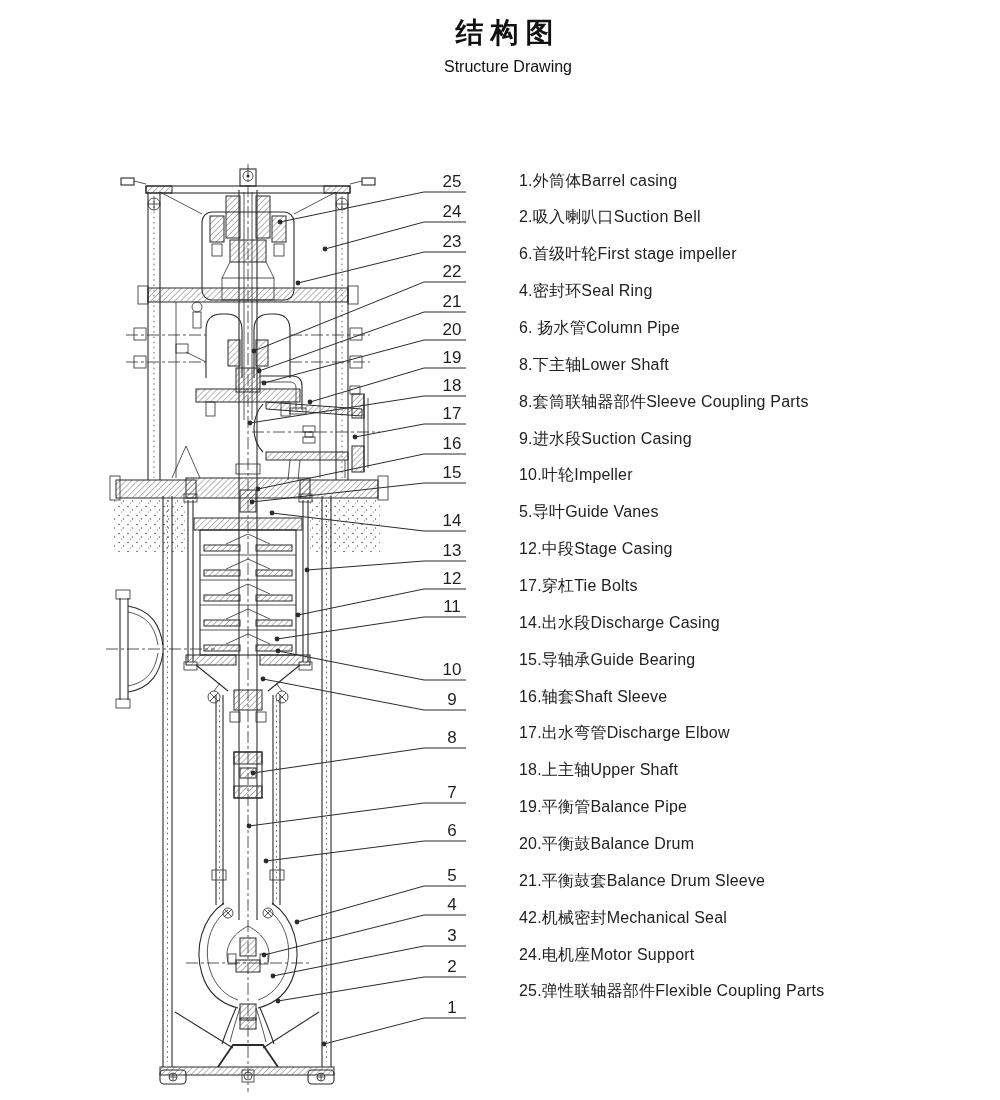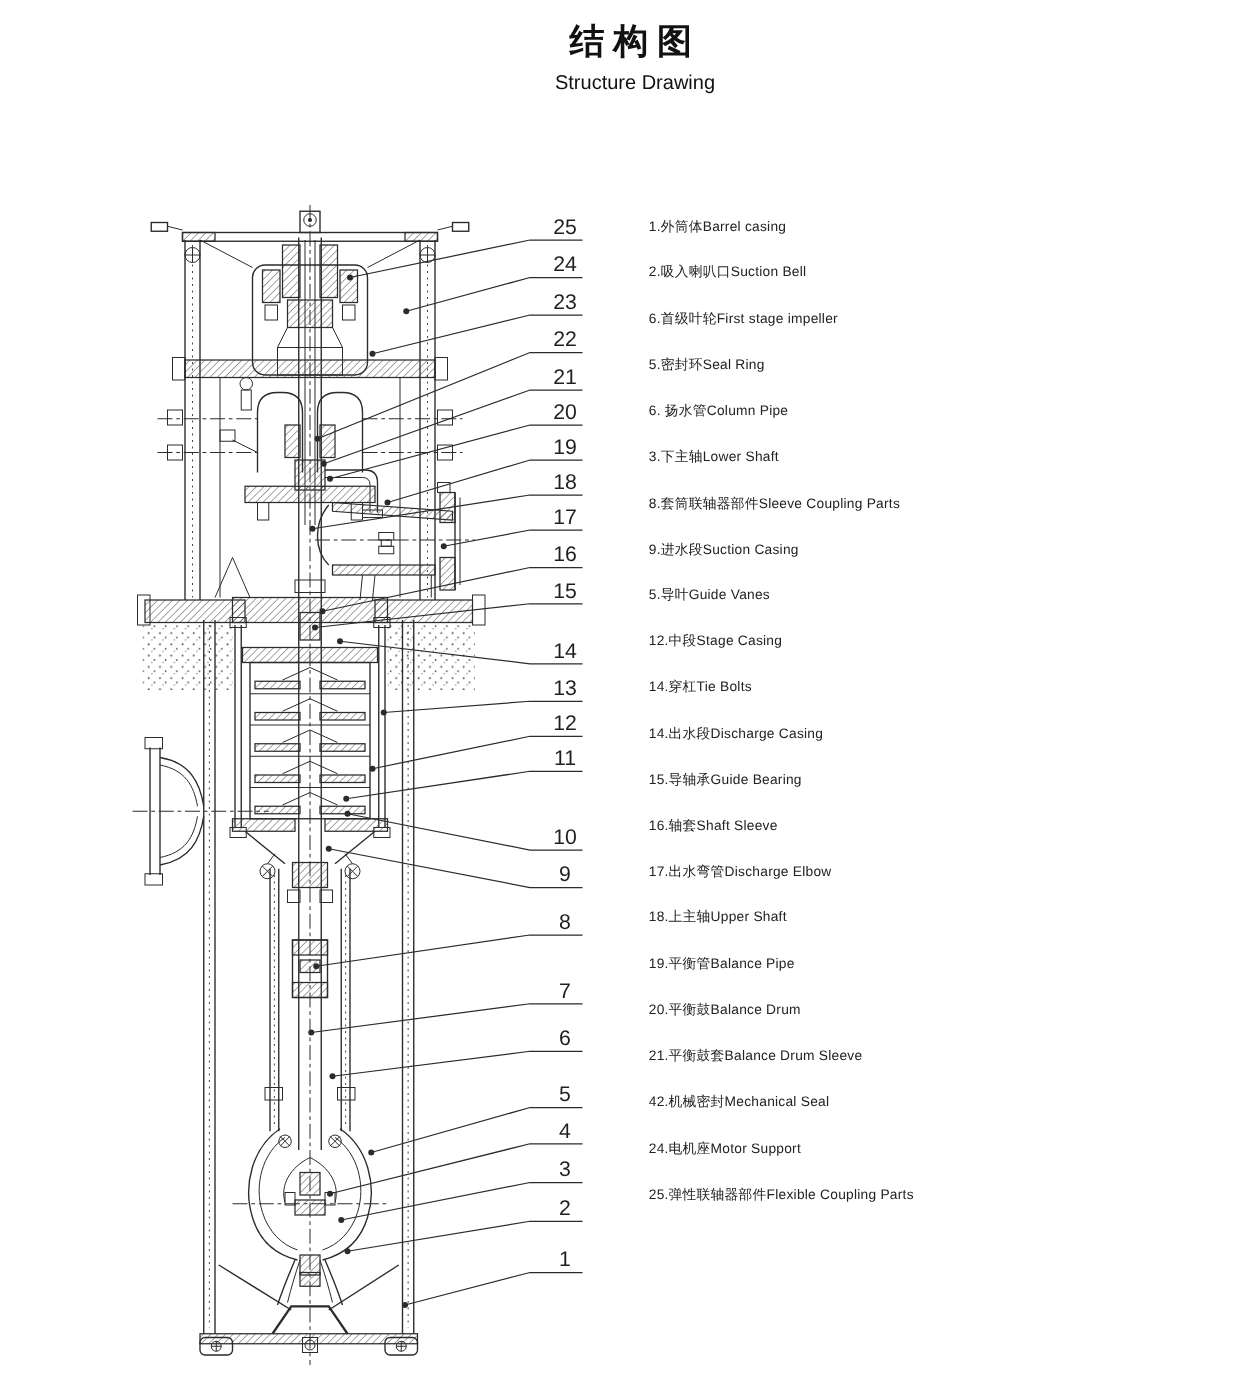--- a/index.html
+++ b/index.html
@@ -6,21 +6,21 @@
   .page{
     position:relative;width:1000px;height:1100px;background:#ffffff;
     font-family:"Liberation Sans","DejaVu Sans",sans-serif;color:#1f1f1f;overflow:hidden;
   }
   .header{position:absolute;left:0;top:0;width:1016px;text-align:center;}
   .title-zh{font-size:28px;font-weight:700;letter-spacing:7px;margin:14px 0 6px 0;color:#111;}
   .title-en{font-size:16px;color:#111;}
   .legend{position:absolute;left:519px;top:162.6px;}
   .legend-item{
     height:36.87px;display:flex;align-items:center;
-    font-size:11px;white-space:nowrap;color:#222;letter-spacing:0.2px;
+    font-size:16px;white-space:nowrap;color:#222;letter-spacing:0.2px;
   }
   svg.drawing{position:absolute;left:0;top:0;}
   svg .ln{stroke:#2b2b2b;fill:none;stroke-width:1.1;}
   svg .thin{stroke:#2b2b2b;fill:none;stroke-width:0.8;}
   svg .thick{stroke:#2b2b2b;fill:none;stroke-width:1.8;}
   svg .hatch{fill:url(#h);stroke:#2b2b2b;stroke-width:1;}
   svg .cdash{stroke:#2b2b2b;fill:none;stroke-width:0.8;stroke-dasharray:12 3 3 3;}
   svg .seam{stroke:#2b2b2b;fill:none;stroke-width:0.7;stroke-dasharray:1.6 3.6;}
   svg .leader{stroke:#2b2b2b;fill:none;stroke-width:1;}
   svg .dot{fill:#2b2b2b;}
@@ -427,28 +427,29 @@
           <circle class="dot" cx="324" cy="1044" r="2.4"></circle>
           <text class="cnum" x="452" y="1013" text-anchor="middle">1</text>
         </g>
     </g>
   </svg>
 
   <div class="legend">
     <div class="legend-item">1.外筒体Barrel casing</div>
     <div class="legend-item">2.吸入喇叭口Suction Bell</div>
     <div class="legend-item">6.首级叶轮First stage impeller</div>
-    <div class="legend-item">5.密封环Seal Ring</div>
+    <div class="legend-item">4.密封环Seal Ring</div>
     <div class="legend-item">6. 扬水管Column Pipe</div>
-    <div class="legend-item">3.下主轴Lower Shaft</div>
+    <div class="legend-item">8.下主轴Lower Shaft</div>
     <div class="legend-item">8.套筒联轴器部件Sleeve Coupling Parts</div>
     <div class="legend-item">9.进水段Suction Casing</div>
+    <div class="legend-item">10.叶轮Impeller</div>
     <div class="legend-item">5.导叶Guide Vanes</div>
     <div class="legend-item">12.中段Stage Casing</div>
-    <div class="legend-item">14.穿杠Tie Bolts</div>
+    <div class="legend-item">17.穿杠Tie Bolts</div>
     <div class="legend-item">14.出水段Discharge Casing</div>
     <div class="legend-item">15.导轴承Guide Bearing</div>
     <div class="legend-item">16.轴套Shaft Sleeve</div>
     <div class="legend-item">17.出水弯管Discharge Elbow</div>
     <div class="legend-item">18.上主轴Upper Shaft</div>
     <div class="legend-item">19.平衡管Balance Pipe</div>
     <div class="legend-item">20.平衡鼓Balance Drum</div>
     <div class="legend-item">21.平衡鼓套Balance Drum Sleeve</div>
     <div class="legend-item">42.机械密封Mechanical Seal</div>
     <div class="legend-item">24.电机座Motor Support</div>

